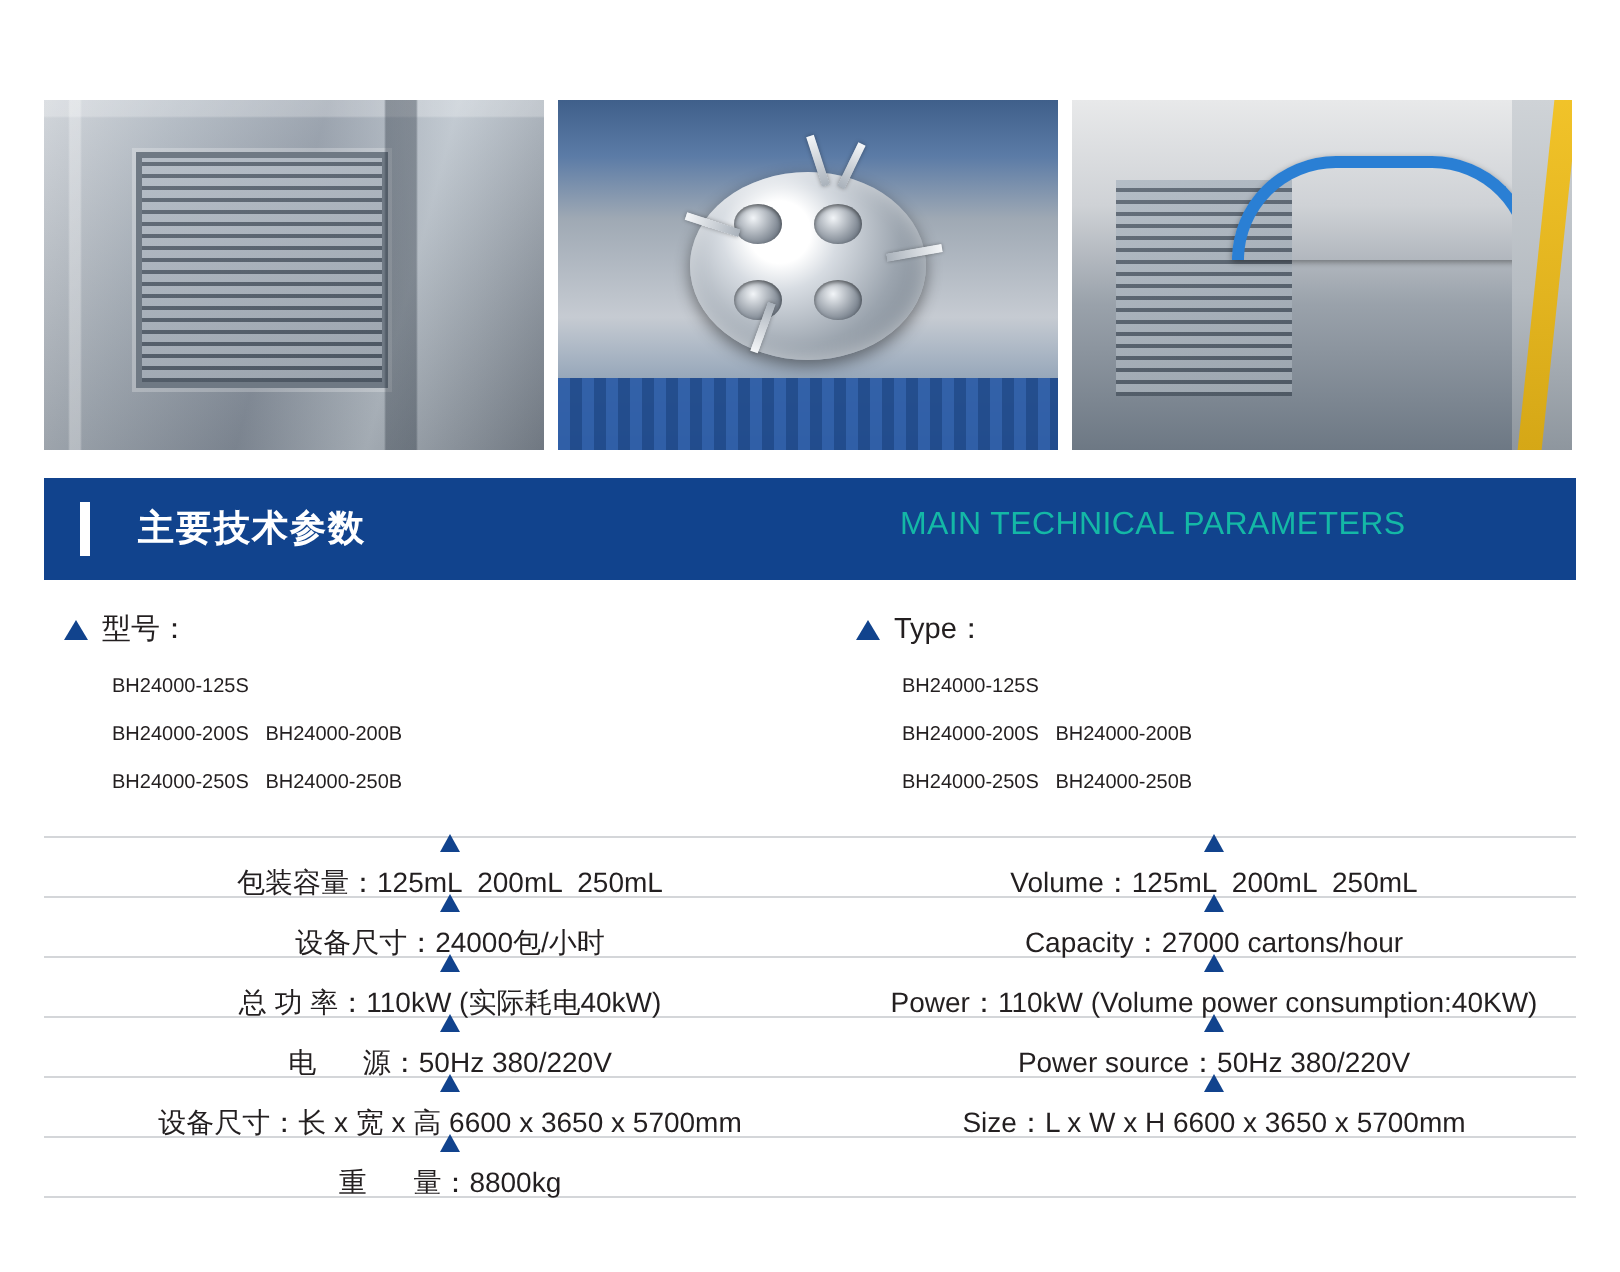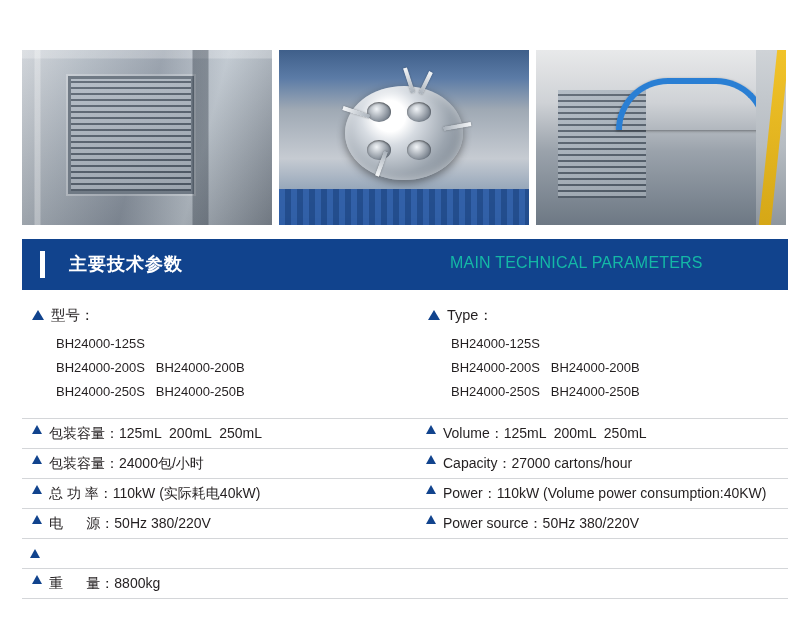--- a/index.html
+++ b/index.html
@@ -197,21 +197,21 @@
     display: inline-block;
     width: 0; height: 0;
     border-left: 6px solid transparent;
     border-right: 6px solid transparent;
     border-bottom: 10px solid #11438d;
     margin-top: 5px;
     flex: 0 0 auto;
   }
   .models {
     margin-top: 7px;
-    font-size: 13px;
+    font-size: 10px;
     line-height: 24px;
     padding-left: 24px;
     white-space: pre;
   }
   .col-en .models { padding-left: 23px; }
 
   
   .spec {
     position: absolute;
     left: 22px;
@@ -220,23 +220,25 @@
   }
   .spec-row {
     display: flex;
     border-top: 1px solid #d4d6d9;
     height: 29px;
     align-items: center;
   }
   .spec-row.last { border-bottom: 1px solid #d4d6d9; }
   .cell {
     display: flex;
+    align-items: center;
     gap: 7px;
     font-size: 14px;
     white-space: pre;
+    flex-direction: column;
   }
   .cell.cn { width: 396px; padding-left: 10px; box-sizing: border-box; }
   .cell.en { width: 370px; padding-left: 8px; box-sizing: border-box; }
   .tri-sm {
     display: inline-block;
     width: 0; height: 0;
     border-left: 5px solid transparent;
     border-right: 5px solid transparent;
     border-bottom: 9px solid #11438d;
     flex: 0 0 auto;
@@ -305,21 +307,21 @@
       </div>
       <div class="cell en">
         <span class="tri-sm"></span>
         <span>Volume：125mL  200mL  250mL</span>
       </div>
     </div>
 
     <div class="spec-row">
       <div class="cell cn">
         <span class="tri-sm"></span>
-        <span>包装容量：24000包/小时</span>
+        <span>设备尺寸：24000包/小时</span>
       </div>
       <div class="cell en">
         <span class="tri-sm"></span>
         <span>Capacity：27000 cartons/hour</span>
       </div>
     </div>
 
     <div class="spec-row">
       <div class="cell cn">
         <span class="tri-sm"></span>
@@ -336,22 +338,27 @@
         <span class="tri-sm"></span>
         <span>电      源：50Hz 380/220V</span>
       </div>
       <div class="cell en">
         <span class="tri-sm"></span>
         <span>Power source：50Hz 380/220V</span>
       </div>
     </div>
 
     <div class="spec-row">
-      <div class="cell en">
-        <span class="tri-sm"></span>
+      <div class="cell cn">
+        <span class="tri-sm"></span>
+        <span>设备尺寸：长 x 宽 x 高 6600 x 3650 x 5700mm</span>
+      </div>
+      <div class="cell en">
+        <span class="tri-sm"></span>
+        <span>Size：L x W x H 6600 x 3650 x 5700mm</span>
       </div>
     </div>
 
     <div class="spec-row last">
       <div class="cell cn">
         <span class="tri-sm"></span>
         <span>重      量：8800kg</span>
       </div>
     </div>
 

